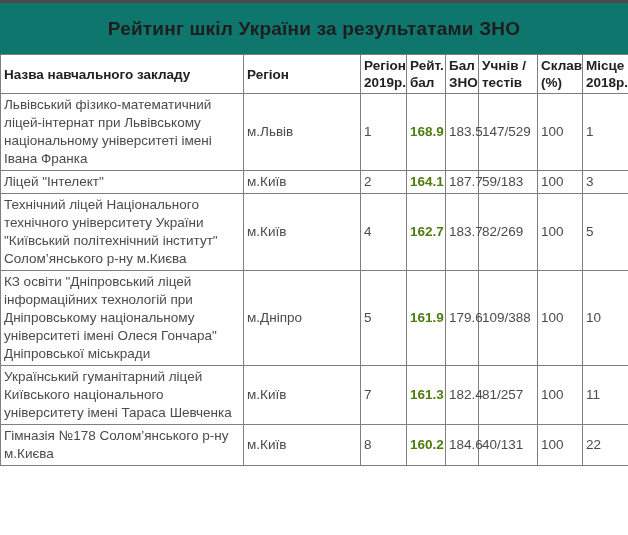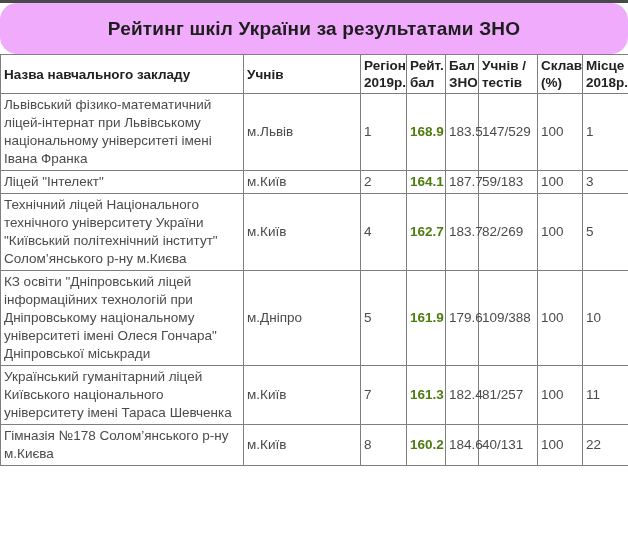--- a/index.html
+++ b/index.html
@@ -9,25 +9,24 @@
     overflow: hidden;
     background: #ffffff;
     font-family: "Liberation Sans", "DejaVu Sans", sans-serif;
   }
   .top-line {
     height: 3px;
     background: #4a4a4a;
   }
   .title-band {
     height: 51px;
-    background: #f0abfc;
+    background: #0f766e;
     display: flex;
     align-items: center;
     justify-content: center;
-    border-radius: 17px;
   }
   .page-title {
     margin: 0;
     font-size: 19px;
     font-weight: bold;
     color: #1d1d1d;
     letter-spacing: 0.2px;
     white-space: nowrap;
   }
   table.ranking {
@@ -75,21 +74,21 @@
       <col style="width:46px">
       <col style="width:39px">
     <col style="width:33px">
       <col style="width:59px">
       <col style="width:45px">
       <col style="width:46px">
   </colgroup>
   <thead>
     <tr>
       <th>Назва навчального закладу</th>
-      <th>Учнів</th>
+      <th>Регіон</th>
       <th>Регіон 2019р.</th>
       <th>Рейт. бал</th>
       <th>Бал ЗНО</th>
       <th>Учнів / тестів</th>
       <th>Склав (%)</th>
       <th>Місце 2018р.</th>
     </tr>
   </thead>
   <tbody id="ranking-body">
       <tr>

